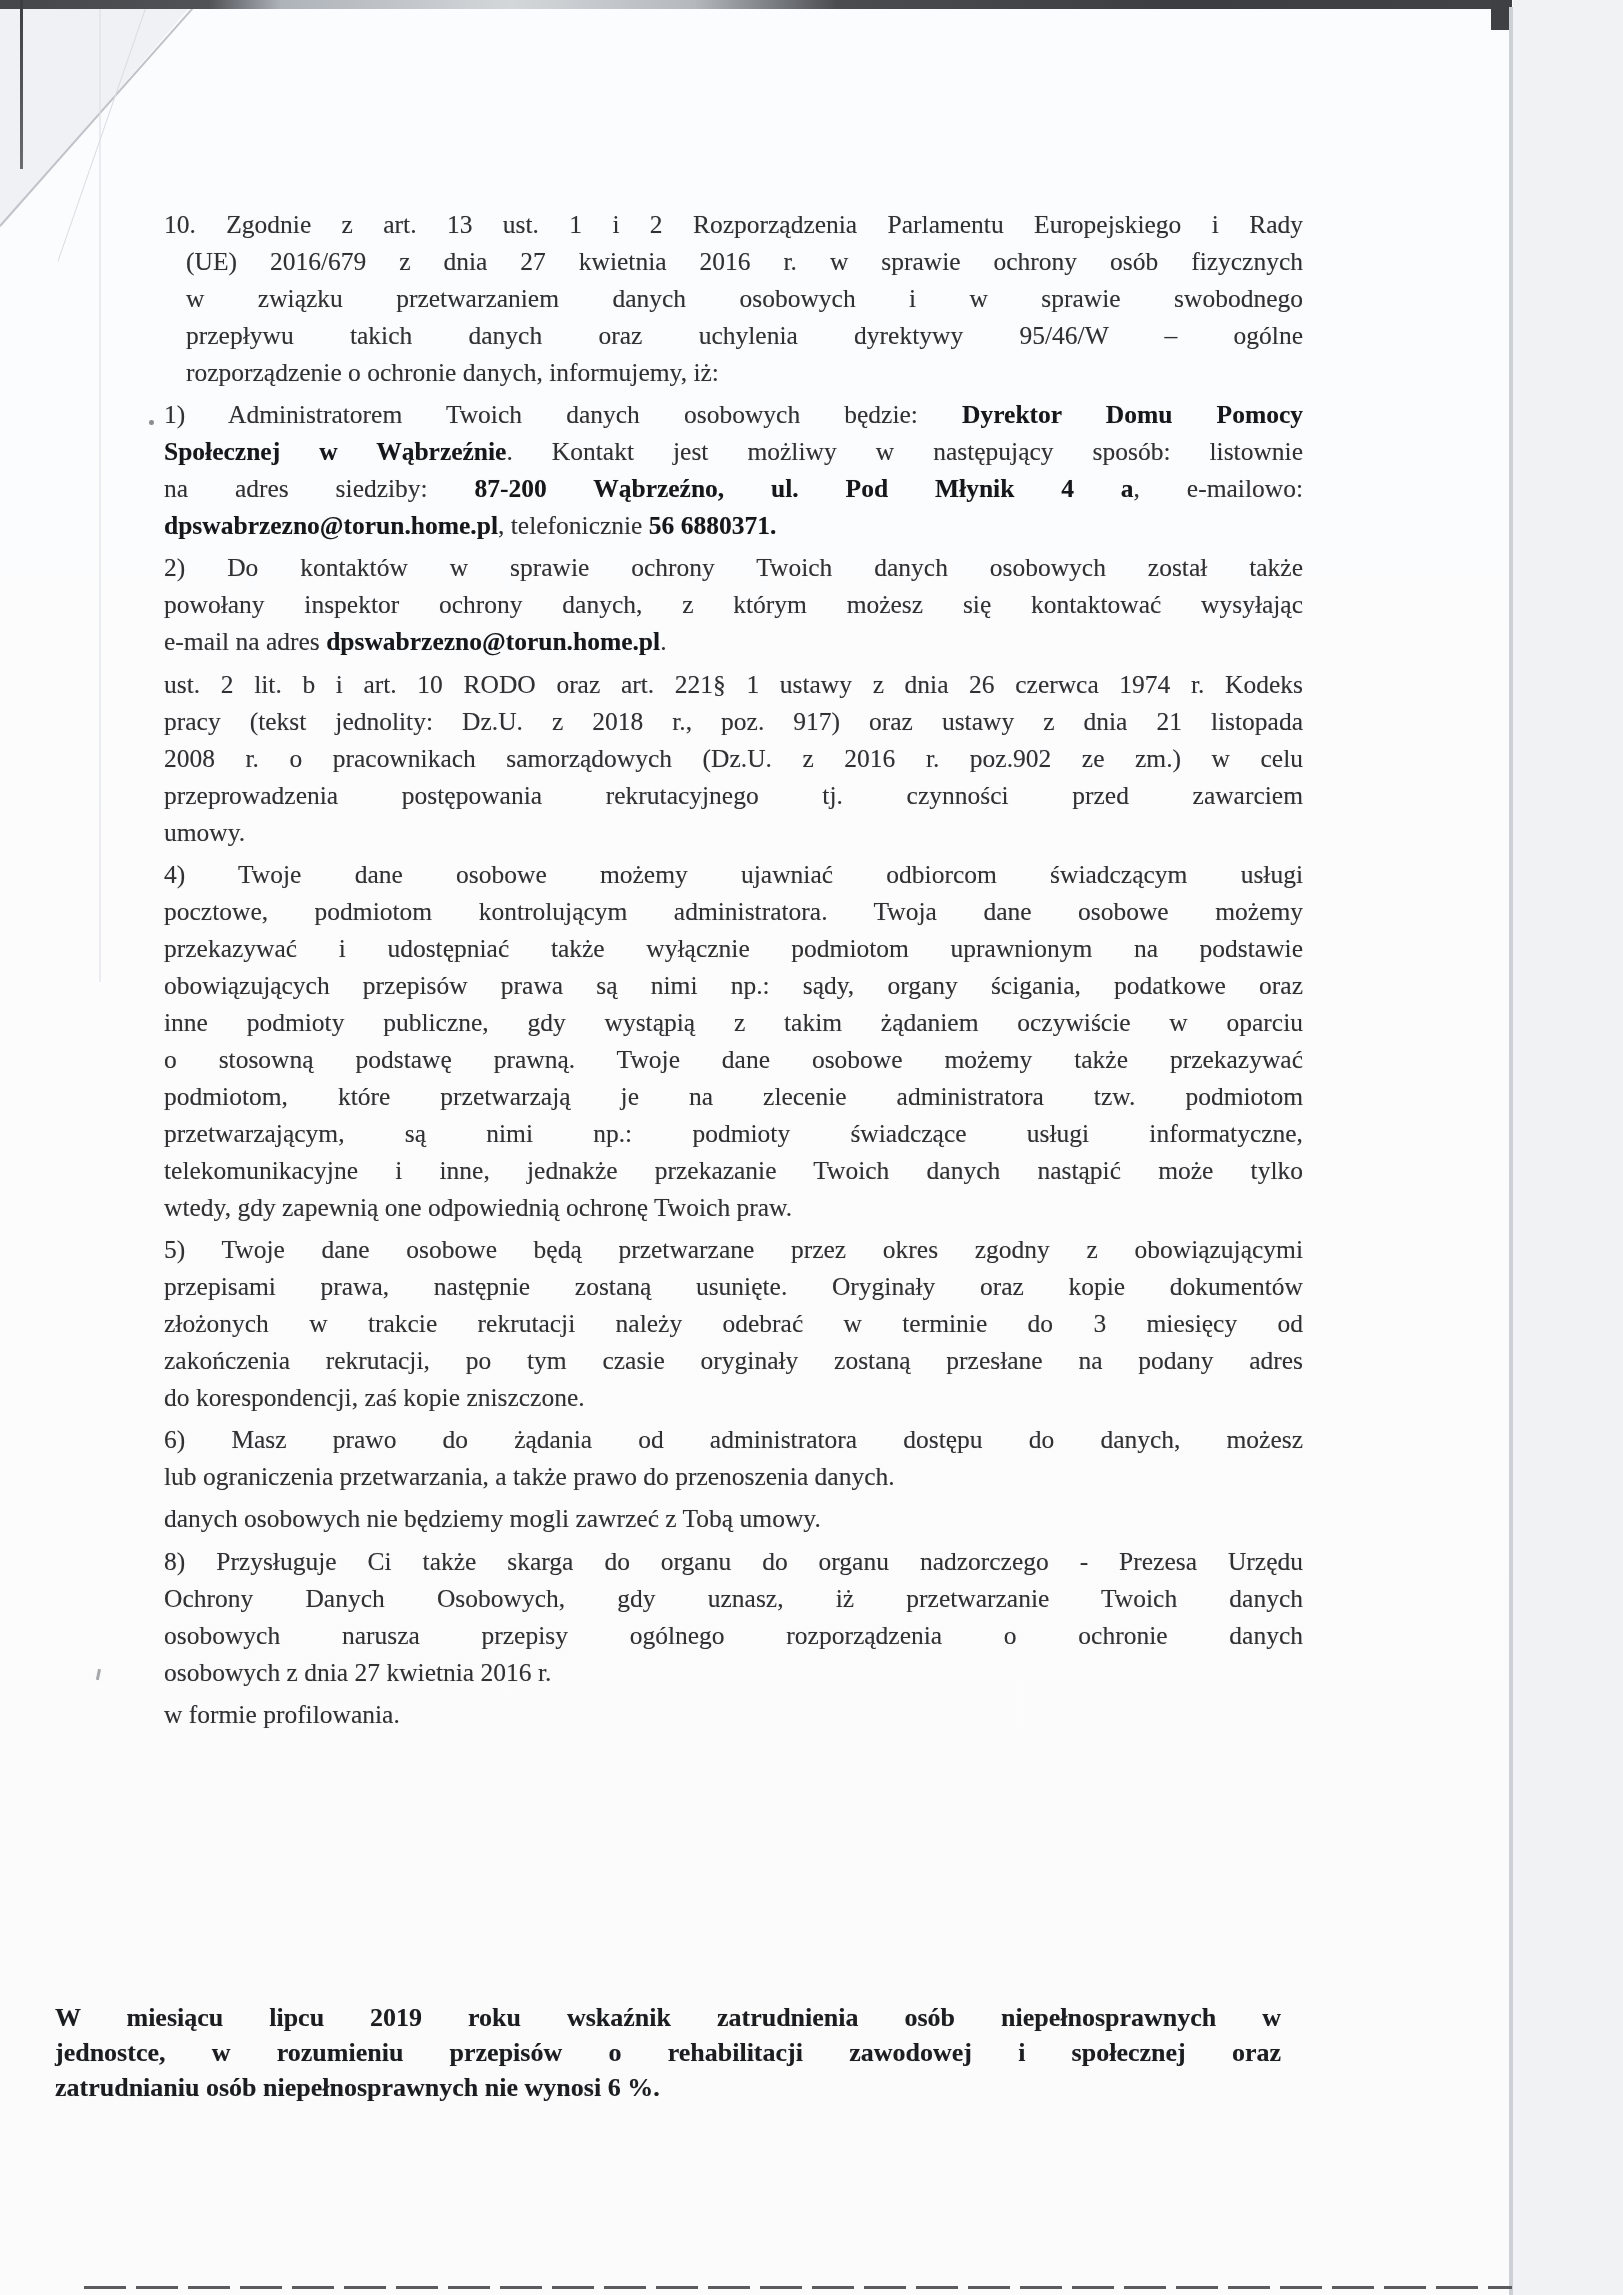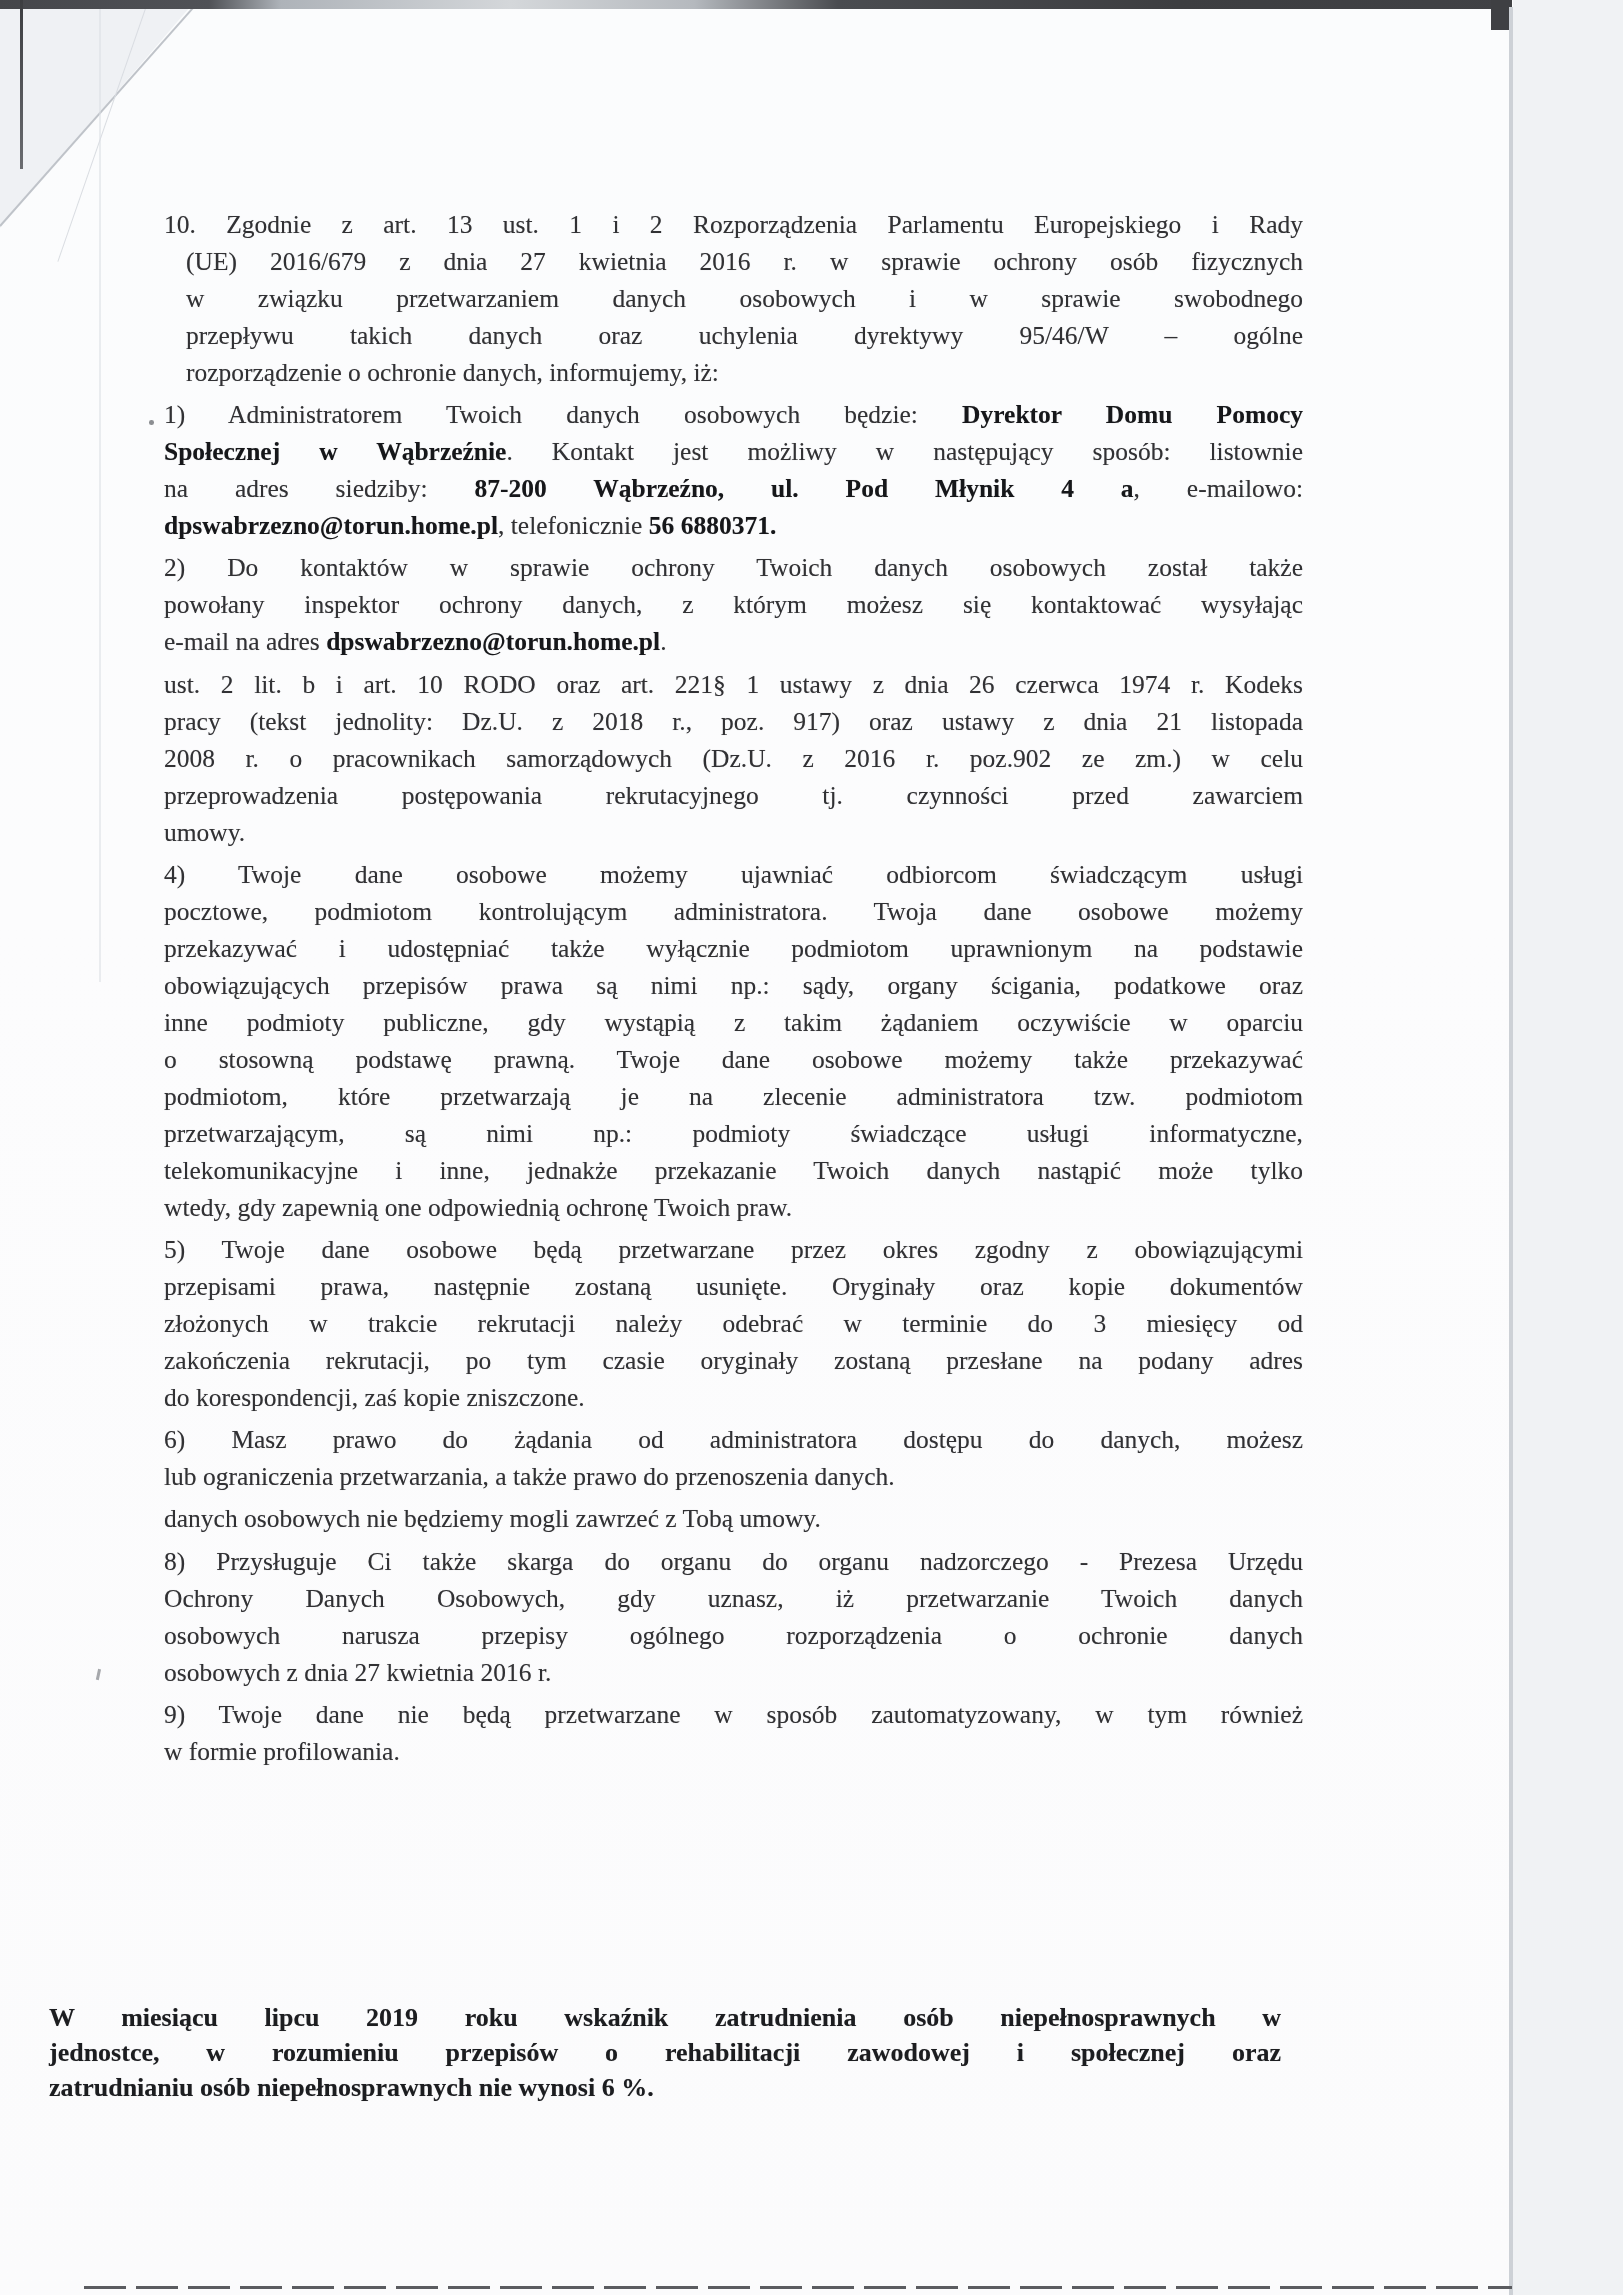--- a/index.html
+++ b/index.html
@@ -58,21 +58,21 @@
   .block:last-child{margin-bottom:0;}
   .line{text-align:justify;text-align-last:justify;height:37px;}
   .line.last{text-align-last:left;}
   .line.hang{margin-left:22px;}
   b{font-weight:bold;color:#16171a;}
   .footer{
     position:absolute;left:49px;top:2000px;width:1232px;
     font-size:26px;line-height:35px;font-weight:bold;color:#1c1d20;
     text-shadow:0 0 0.7px rgba(30,30,32,0.35);
   }
-  .footer .line{height:35px;}
+  .footer .line{height:35px;margin-left:6px;}
 </style>
 </head>
 <body>
 
 <div class="page">
   <div class="corner-fold"></div>
   <div class="fold-edge"></div>
   <div class="fold-edge2"></div>
   <div class="streak"></div>
   <div class="top-edge"></div>
@@ -136,21 +136,20 @@
       <div class="block">
         <div class="line last"><span>danych osobowych nie będziemy mogli zawrzeć z Tobą umowy.</span></div>
       </div>
       <div class="block">
         <div class="line"><span>8) Przysługuje Ci także skarga do organu do organu nadzorczego - Prezesa Urzędu</span></div>
         <div class="line"><span>Ochrony Danych Osobowych, gdy uznasz, iż przetwarzanie Twoich danych</span></div>
         <div class="line"><span>osobowych narusza przepisy ogólnego rozporządzenia o ochronie danych</span></div>
         <div class="line last"><span>osobowych z dnia 27 kwietnia 2016 r.</span></div>
       </div>
       <div class="block">
-        <div class="line"><span>9) Twoje dane nie będą przetwarzane w sposób zautomatyzowany, w tym również</span></div>
         <div class="line last"><span>w formie profilowania.</span></div>
       </div>
     </div>
   <div id="footer" class="footer">
       <div class="block">
         <div class="line"><span>W miesiącu lipcu 2019 roku wskaźnik zatrudnienia osób niepełnosprawnych w</span></div>
         <div class="line"><span>jednostce, w rozumieniu przepisów o rehabilitacji zawodowej i społecznej oraz</span></div>
         <div class="line last"><span>zatrudnianiu osób niepełnosprawnych nie wynosi 6 %.</span></div>
       </div>
     </div>

